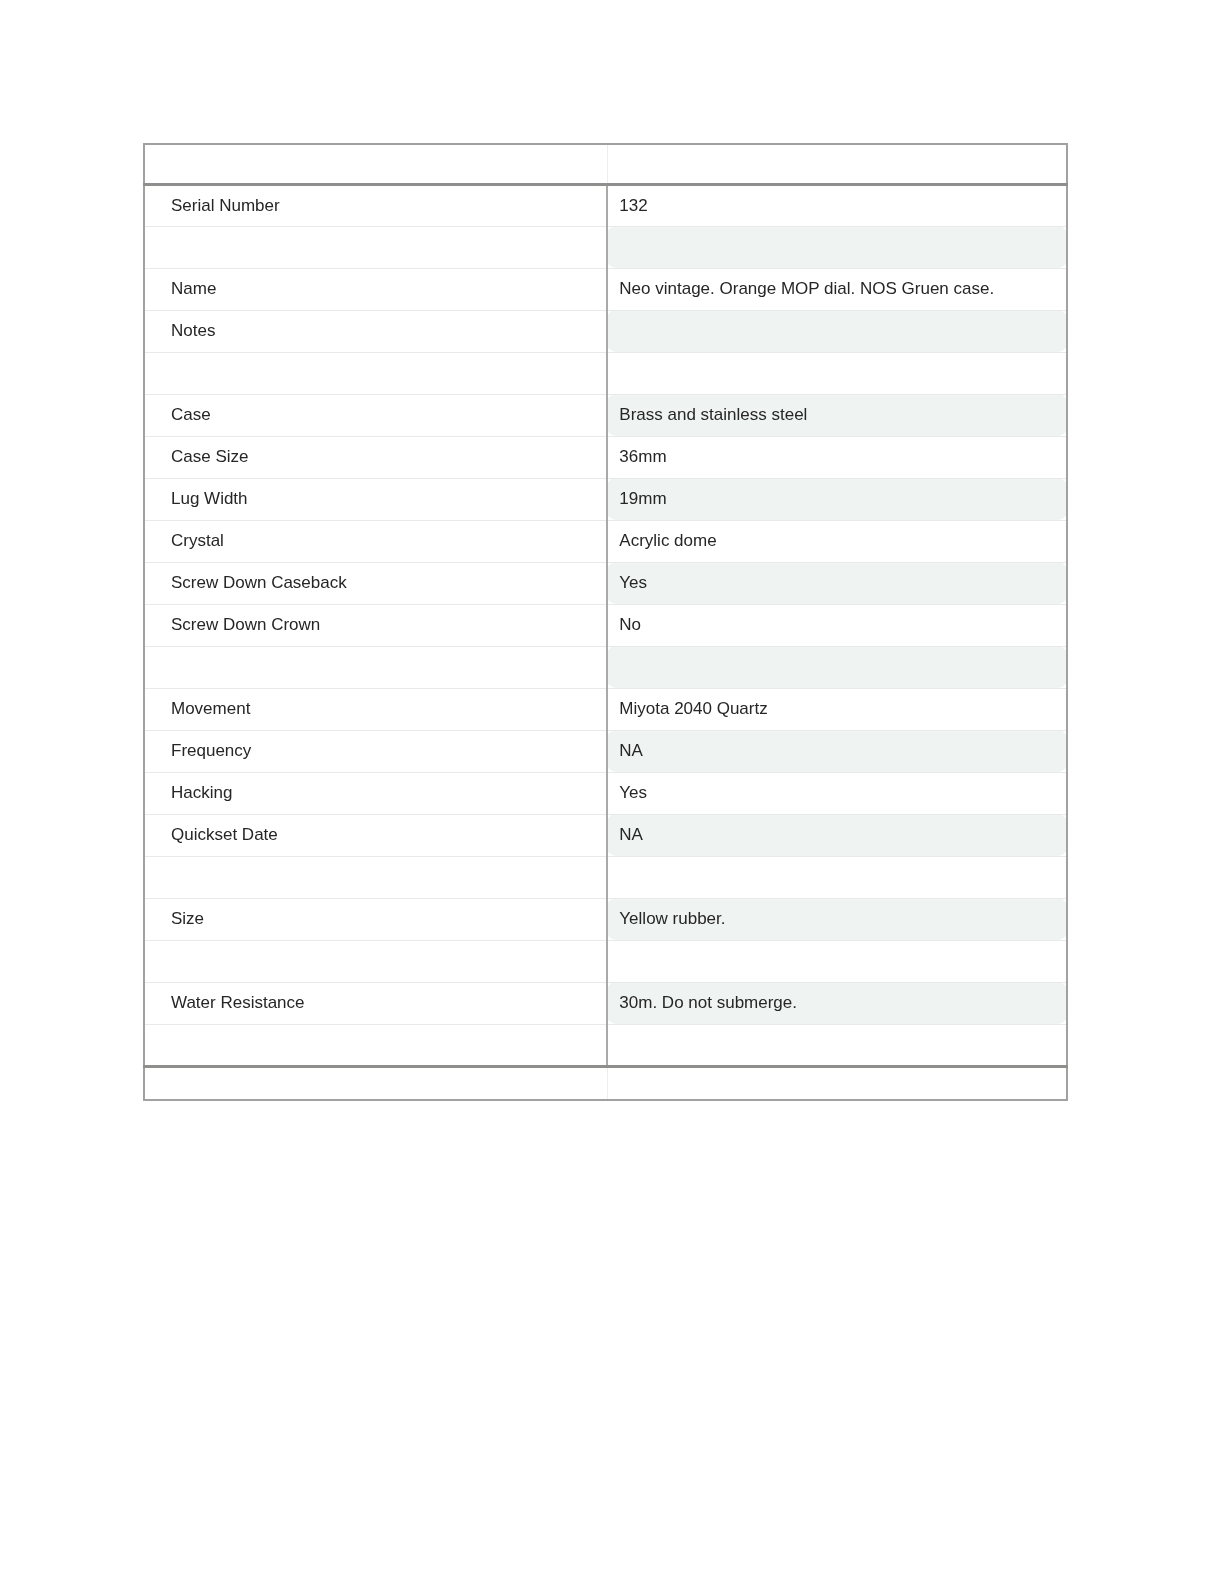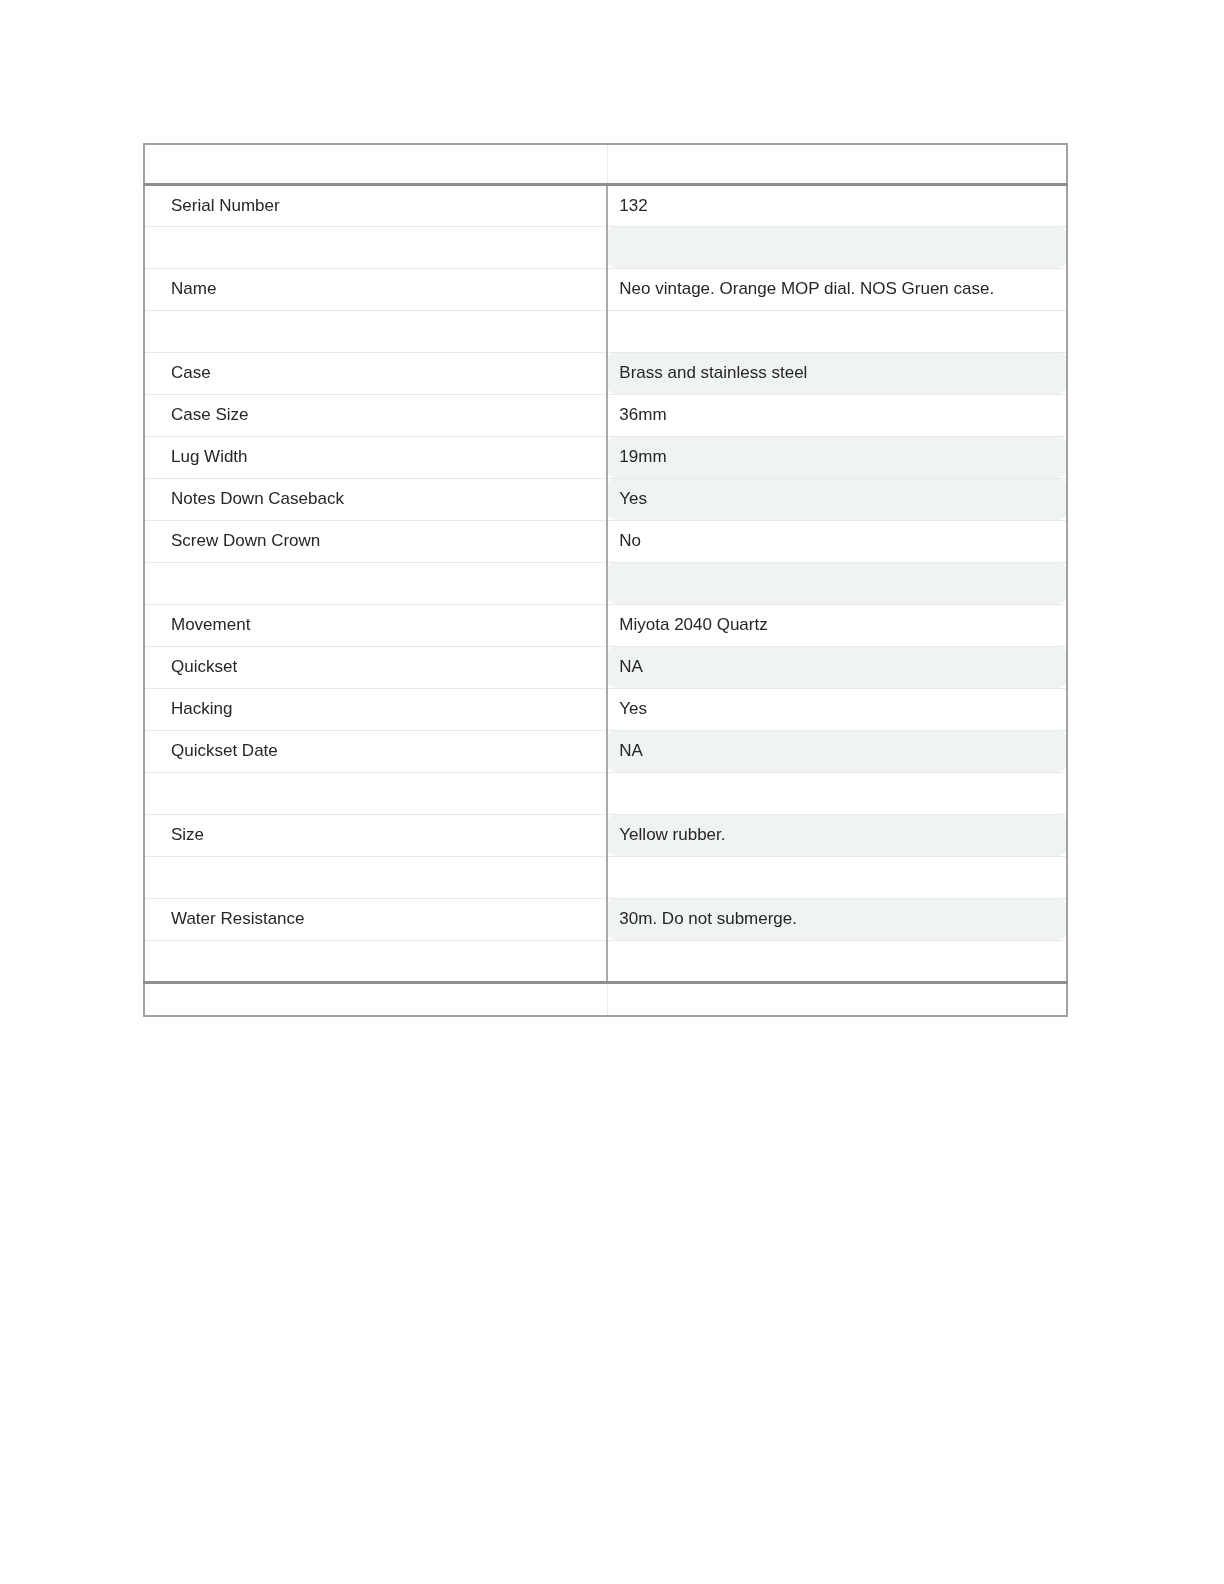--- a/index.html
+++ b/index.html
@@ -102,53 +102,61 @@
   </tr>
         <tr class="body-row">
     <td class="label-cell"></td>
     <td class="value-cell shaded"></td>
   </tr>
         <tr class="body-row">
     <td class="label-cell">Name</td>
     <td class="value-cell">Neo vintage. Orange MOP dial. NOS Gruen case.</td>
   </tr>
         <tr class="body-row">
+    <td class="label-cell">Notes</td>
+    <td class="value-cell shaded"></td>
+  </tr>
+        <tr class="body-row">
     <td class="label-cell"></td>
     <td class="value-cell"></td>
   </tr>
         <tr class="body-row">
     <td class="label-cell">Case</td>
     <td class="value-cell shaded">Brass and stainless steel</td>
   </tr>
         <tr class="body-row">
     <td class="label-cell">Case Size</td>
     <td class="value-cell">36mm</td>
   </tr>
         <tr class="body-row">
     <td class="label-cell">Lug Width</td>
     <td class="value-cell shaded">19mm</td>
   </tr>
         <tr class="body-row">
-    <td class="label-cell">Notes Down Caseback</td>
+    <td class="label-cell">Crystal</td>
+    <td class="value-cell">Acrylic dome</td>
+  </tr>
+        <tr class="body-row">
+    <td class="label-cell">Screw Down Caseback</td>
     <td class="value-cell shaded">Yes</td>
   </tr>
         <tr class="body-row">
     <td class="label-cell">Screw Down Crown</td>
     <td class="value-cell">No</td>
   </tr>
         <tr class="body-row">
     <td class="label-cell"></td>
     <td class="value-cell shaded"></td>
   </tr>
         <tr class="body-row">
     <td class="label-cell">Movement</td>
     <td class="value-cell">Miyota 2040 Quartz</td>
   </tr>
         <tr class="body-row">
-    <td class="label-cell">Quickset</td>
+    <td class="label-cell">Frequency</td>
     <td class="value-cell shaded">NA</td>
   </tr>
         <tr class="body-row">
     <td class="label-cell">Hacking</td>
     <td class="value-cell">Yes</td>
   </tr>
         <tr class="body-row">
     <td class="label-cell">Quickset Date</td>
     <td class="value-cell shaded">NA</td>
   </tr>

